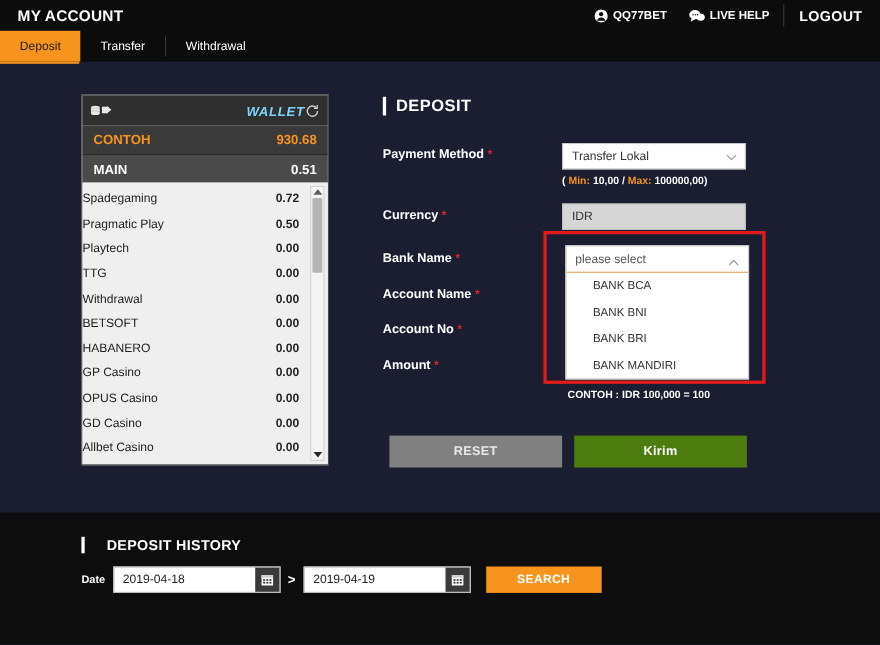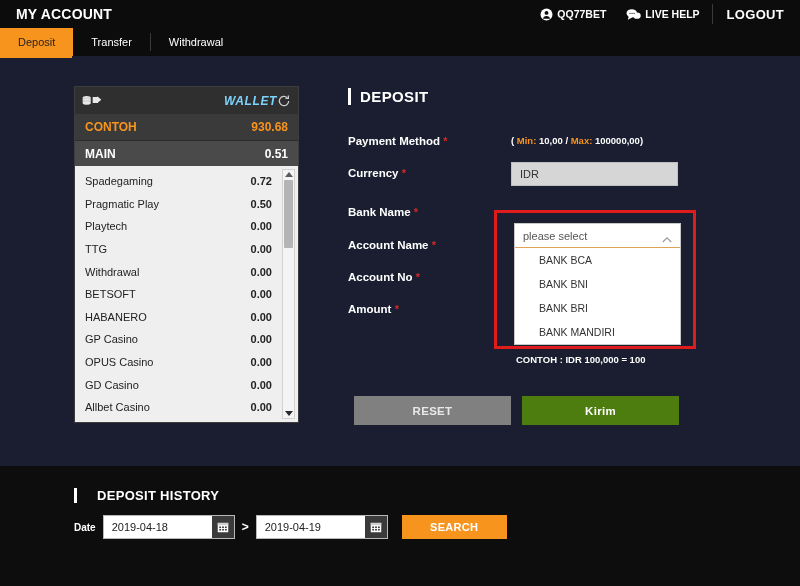--- a/index.html
+++ b/index.html
@@ -48,21 +48,21 @@
   .wallet-title {
     flex: 1; text-align: right; color: #7dd3fc; font-size: 12px; font-weight: bold; letter-spacing: .6px; font-style: italic;
   }
   .wallet-row {
     display: flex; justify-content: space-between; align-items: center;
     padding: 0 10px; font-size: 11.5px;
   }
   .w-total { height: 26px; background: #3a3a3a; color: #f7941e; font-weight: bold; font-size: 12px; }
   .w-main  { height: 26px; background: #4a4a4a; color: #fff; font-weight: bold; font-size: 12px; border-top:1px solid #2b2b2b;}
   .w-list { position: relative; background: #efefef; padding: 4px 0 3px 0; }
-  .w-item { height: 22.6px; color: #222; font-size: 11px; padding-right: 26px; padding-left: 10px;
+  .w-item { height: 22.6px; color: #222; font-size: 11px; padding-right: 26px; 
             display:flex; justify-content: space-between; align-items:center;}
   .w-item .amt { font-weight: bold; }
   .w-scroll {
     position: absolute; right: 3px; top: 3px; width: 13px; bottom: 3px;
     background: #f4f4f4; border: 1px solid #d2d2d2;
   }
   .w-thumb { position: absolute; left: 1px; top: 10px; width: 9px; height: 68px; background: #b4b4b4; border-radius:1px;}
   .arr { position: absolute; left: 2px; width: 0; height: 0; border-left: 4px solid transparent; border-right: 4px solid transparent; }
   .arr-up { top: 2px; border-bottom: 5px solid #5a5a5a; }
   .arr-dn { bottom: 2px; border-top: 5px solid #2a2a2a; }
@@ -102,21 +102,21 @@
   .btn-reset { background: #808080; color: #e8e8e8; }
   .btn-send { background: #4d7c0f; color: #fff; }
 
   
   .history { position: absolute; left: 0; top: 466px; width: 800px; height: 120px; background: #0d0d0d; }
   .h-title { display: flex; align-items: center; gap: 20px; padding: 22px 0 0 74px; }
   .h-title .sec-bar { height: 15px; }
   .h-title span { color: #fff; font-size: 13px; font-weight: bold; letter-spacing: .3px; }
   .h-ctrl { display: flex; align-items: center; gap: 7px; padding: 12px 0 0 74px; }
   .h-lbl { color: #fff; font-size: 10px; font-weight: bold; }
-  .date-box { width: 132px; height: 24px; background: #fff; border: 1px solid #b8b8b8;
+  .date-box { width: 152px; height: 24px; background: #fff; border: 1px solid #b8b8b8;
               display: flex; align-items: center; position: relative; }
   .date-box span.v { font-size: 11px; color: #222; padding-left: 8px; }
   .cal { position: absolute; right: 0; top: 0; width: 22px; height: 22px; background: #3a3a3a;
          display: flex; align-items: center; justify-content: center; }
   .gt { color: #fff; font-size: 12px; font-weight: bold; }
   .search-btn { width: 105px; height: 24px; background: #f7941e; color: #fff; font-size: 11px;
                 font-weight: bold; display: flex; align-items: center; justify-content: center; margin-left: 7px; letter-spacing:.3px;}
 </style>
 </head>
 <body>
@@ -251,20 +251,28 @@
       <div class="sec-bar"></div>
       <span>DEPOSIT</span>
     </div>
 
     <div class="row">
       <div class="lbl">
         <span>Payment Method</span>
         <span class="req">*</span>
       </div>
       <div class="fld">
+        <div class="sel">
+          <span>Transfer Lokal</span>
+          <span class="chev">
+            <svg width="10" height="7" viewBox="0 0 12 8">
+                <path d="M1 1l5 5 5-5" fill="none" stroke="#9a9a9a" stroke-width="1.4"></path>
+              </svg>
+          </span>
+        </div>
         <div class="minmax">
           (&nbsp;<b>Min:</b>
           <span>10,00</span> /
           <b>Max:</b>
           <span>100000,00</span>)
         </div>
       </div>
     </div>
 
     <div class="row" style="margin-top:8px;">

